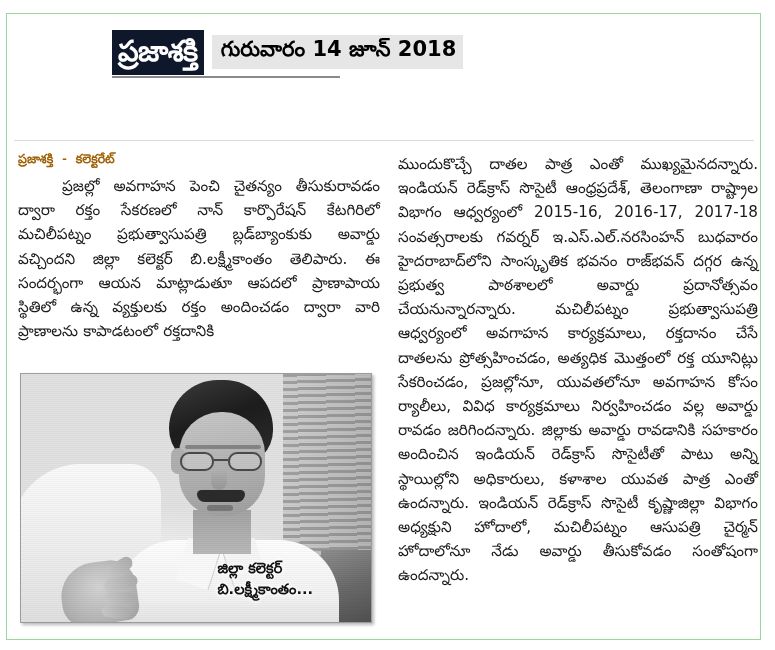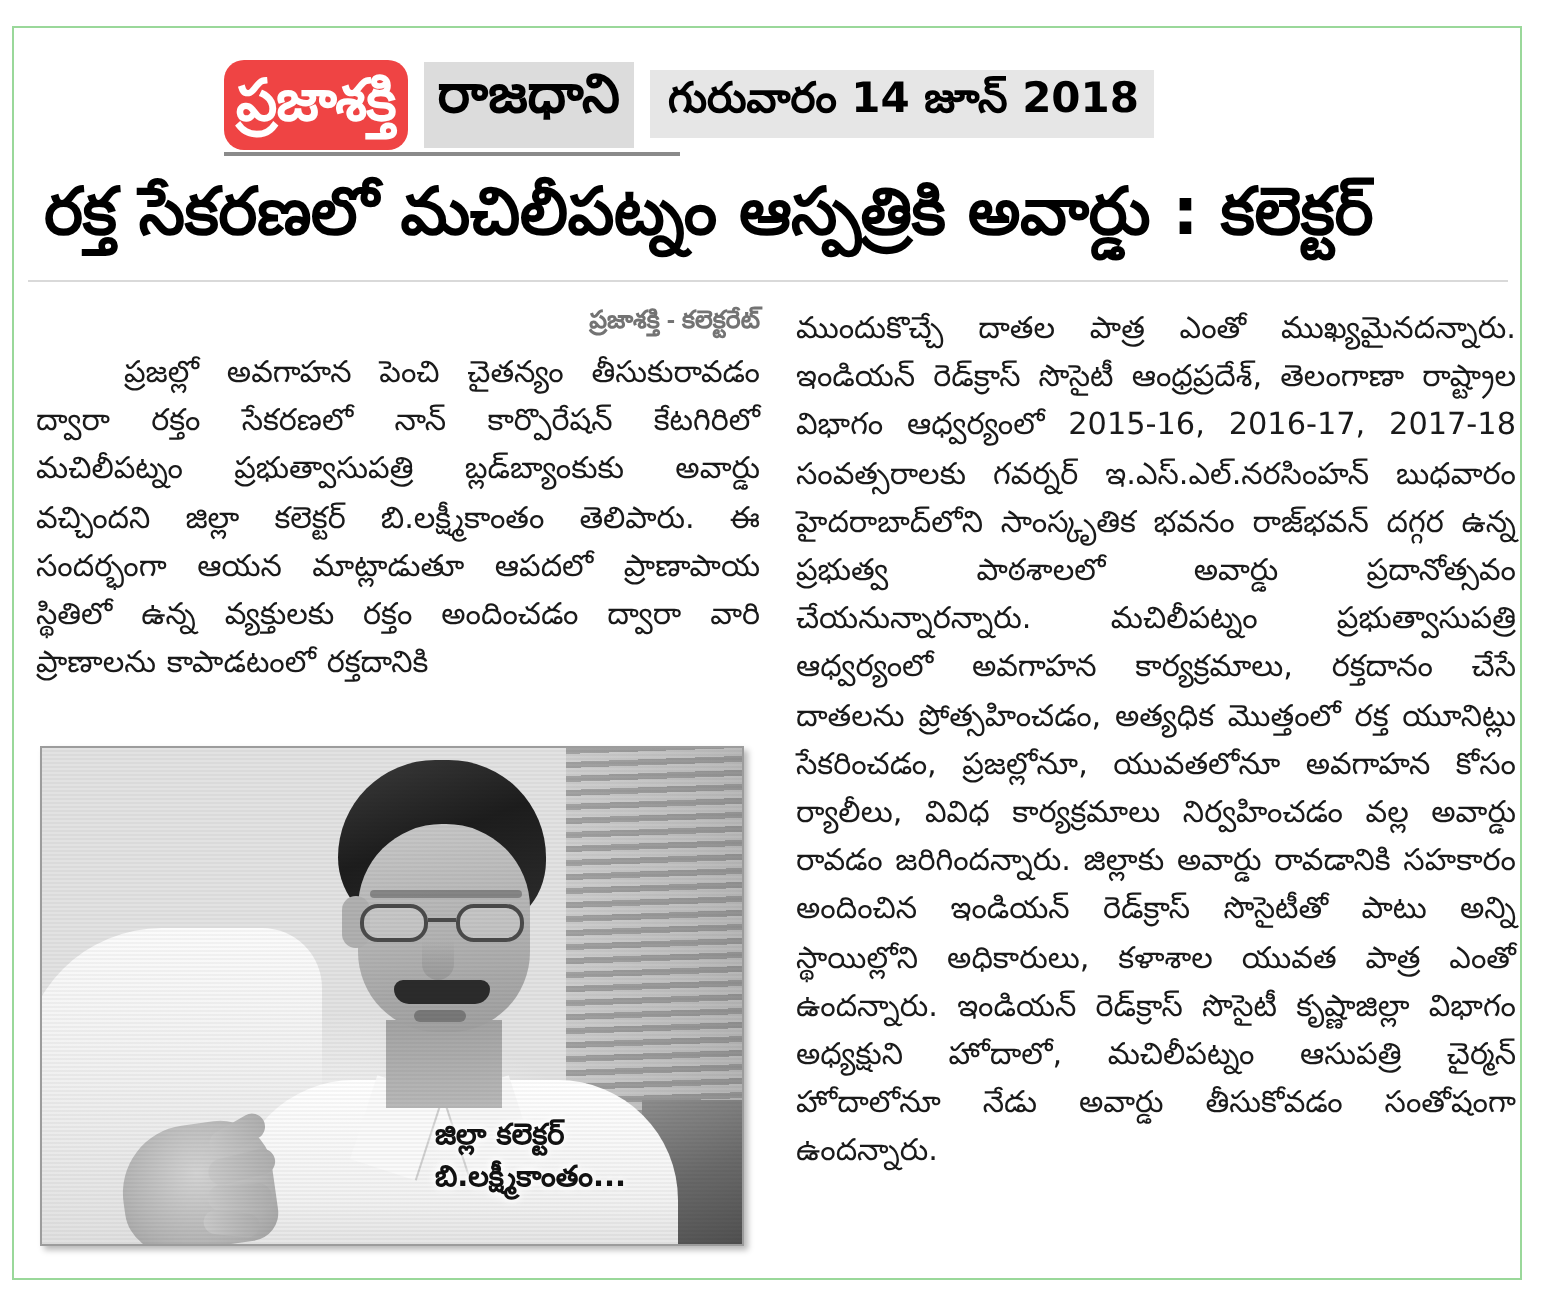--- a/index.html
+++ b/index.html
@@ -39,29 +39,28 @@
   #masthead {
     position: absolute;
     left: 112px;
     top: 30px;
     height: 44px;
     display: flex;
     align-items: stretch;
     gap: 0;
   }
   .mast-blk {
-    background: #ef4444;
+    background: #0f172a;
     color: #ffffff;
     display: flex;
     align-items: center;
     justify-content: center;
     font-family: Liberation Sans, sans-serif;
     font-weight: bold;
     letter-spacing: -0.5px;
-    border-radius: 10px;
   }
   #mast-prajasakti {
     font-size: 29px;
     padding: 0 6px 3px 6px;
     height: 42px;
     line-height: 42px;
   }
   #mast-krishna {
     font-size: 26px;
     padding: 0 5px 3px 5px;
@@ -146,27 +145,26 @@
   #col-divider {
     position: absolute;
     left: 388px;
     top: 152px;
     width: 1px;
     height: 470px;
     background: #ffffff;
   }
 
   .byline {
-    font-family: Liberation Sans, sans-serif;
+    font-family: Liberation Mono, monospace;
     font-weight: bold;
     font-size: 12.5px;
     line-height: 16px;
     margin: 0 0 6px 0;
-    color: #737373;
-    text-align: right;
+    color: #a16207;
   }
   .body-par {
     margin: 0;
     font-family: "DejaVu Sans", "Liberation Sans", sans-serif;
     font-size: 15.2px;
     line-height: 24.2px;
     text-align: justify;
     text-align-last: left;
     color: #1a1a1a;
     word-spacing: 0.5px;
@@ -351,26 +349,24 @@
 </style>
 </head>
 <body>
 
 <div id="page">
 
   <div id="green-frame"></div>
 
   <div id="masthead">
     <div class="mast-blk" id="mast-prajasakti">ప్రజాశక్తి</div>
-    <div id="mast-rajadhani">రాజధాని</div>
     <div id="mast-date">గురువారం 14 జూన్ 2018</div>
   </div>
   <div id="mast-underline"></div>
 
-  <div id="headline">రక్త సేకరణలో మచిలీపట్నం ఆస్పత్రికి అవార్డు : కలెక్టర్</div>
   <div id="headline-rule"></div>
 
   <div id="col-divider"></div>
 
   <div id="col-left">
     <p class="byline">ప్రజాశక్తి - కలెక్టరేట్</p>
     <p class="body-par indent">ప్రజల్లో అవగాహన పెంచి చైతన్యం తీసుకురావడం ద్వారా రక్తం సేకరణలో నాన్ కార్పొరేషన్ కేటగిరిలో మచిలీపట్నం ప్రభుత్వాసుపత్రి బ్లడ్‌బ్యాంకుకు అవార్డు వచ్చిందని జిల్లా కలెక్టర్ బి.లక్ష్మీకాంతం తెలిపారు. ఈ సందర్భంగా ఆయన మాట్లాడుతూ ఆపదలో ప్రాణాపాయ స్థితిలో ఉన్న వ్యక్తులకు రక్తం అందించడం ద్వారా వారి ప్రాణాలను కాపాడటంలో రక్తదానికి</p>
   </div>
 
   <div id="col-right">

